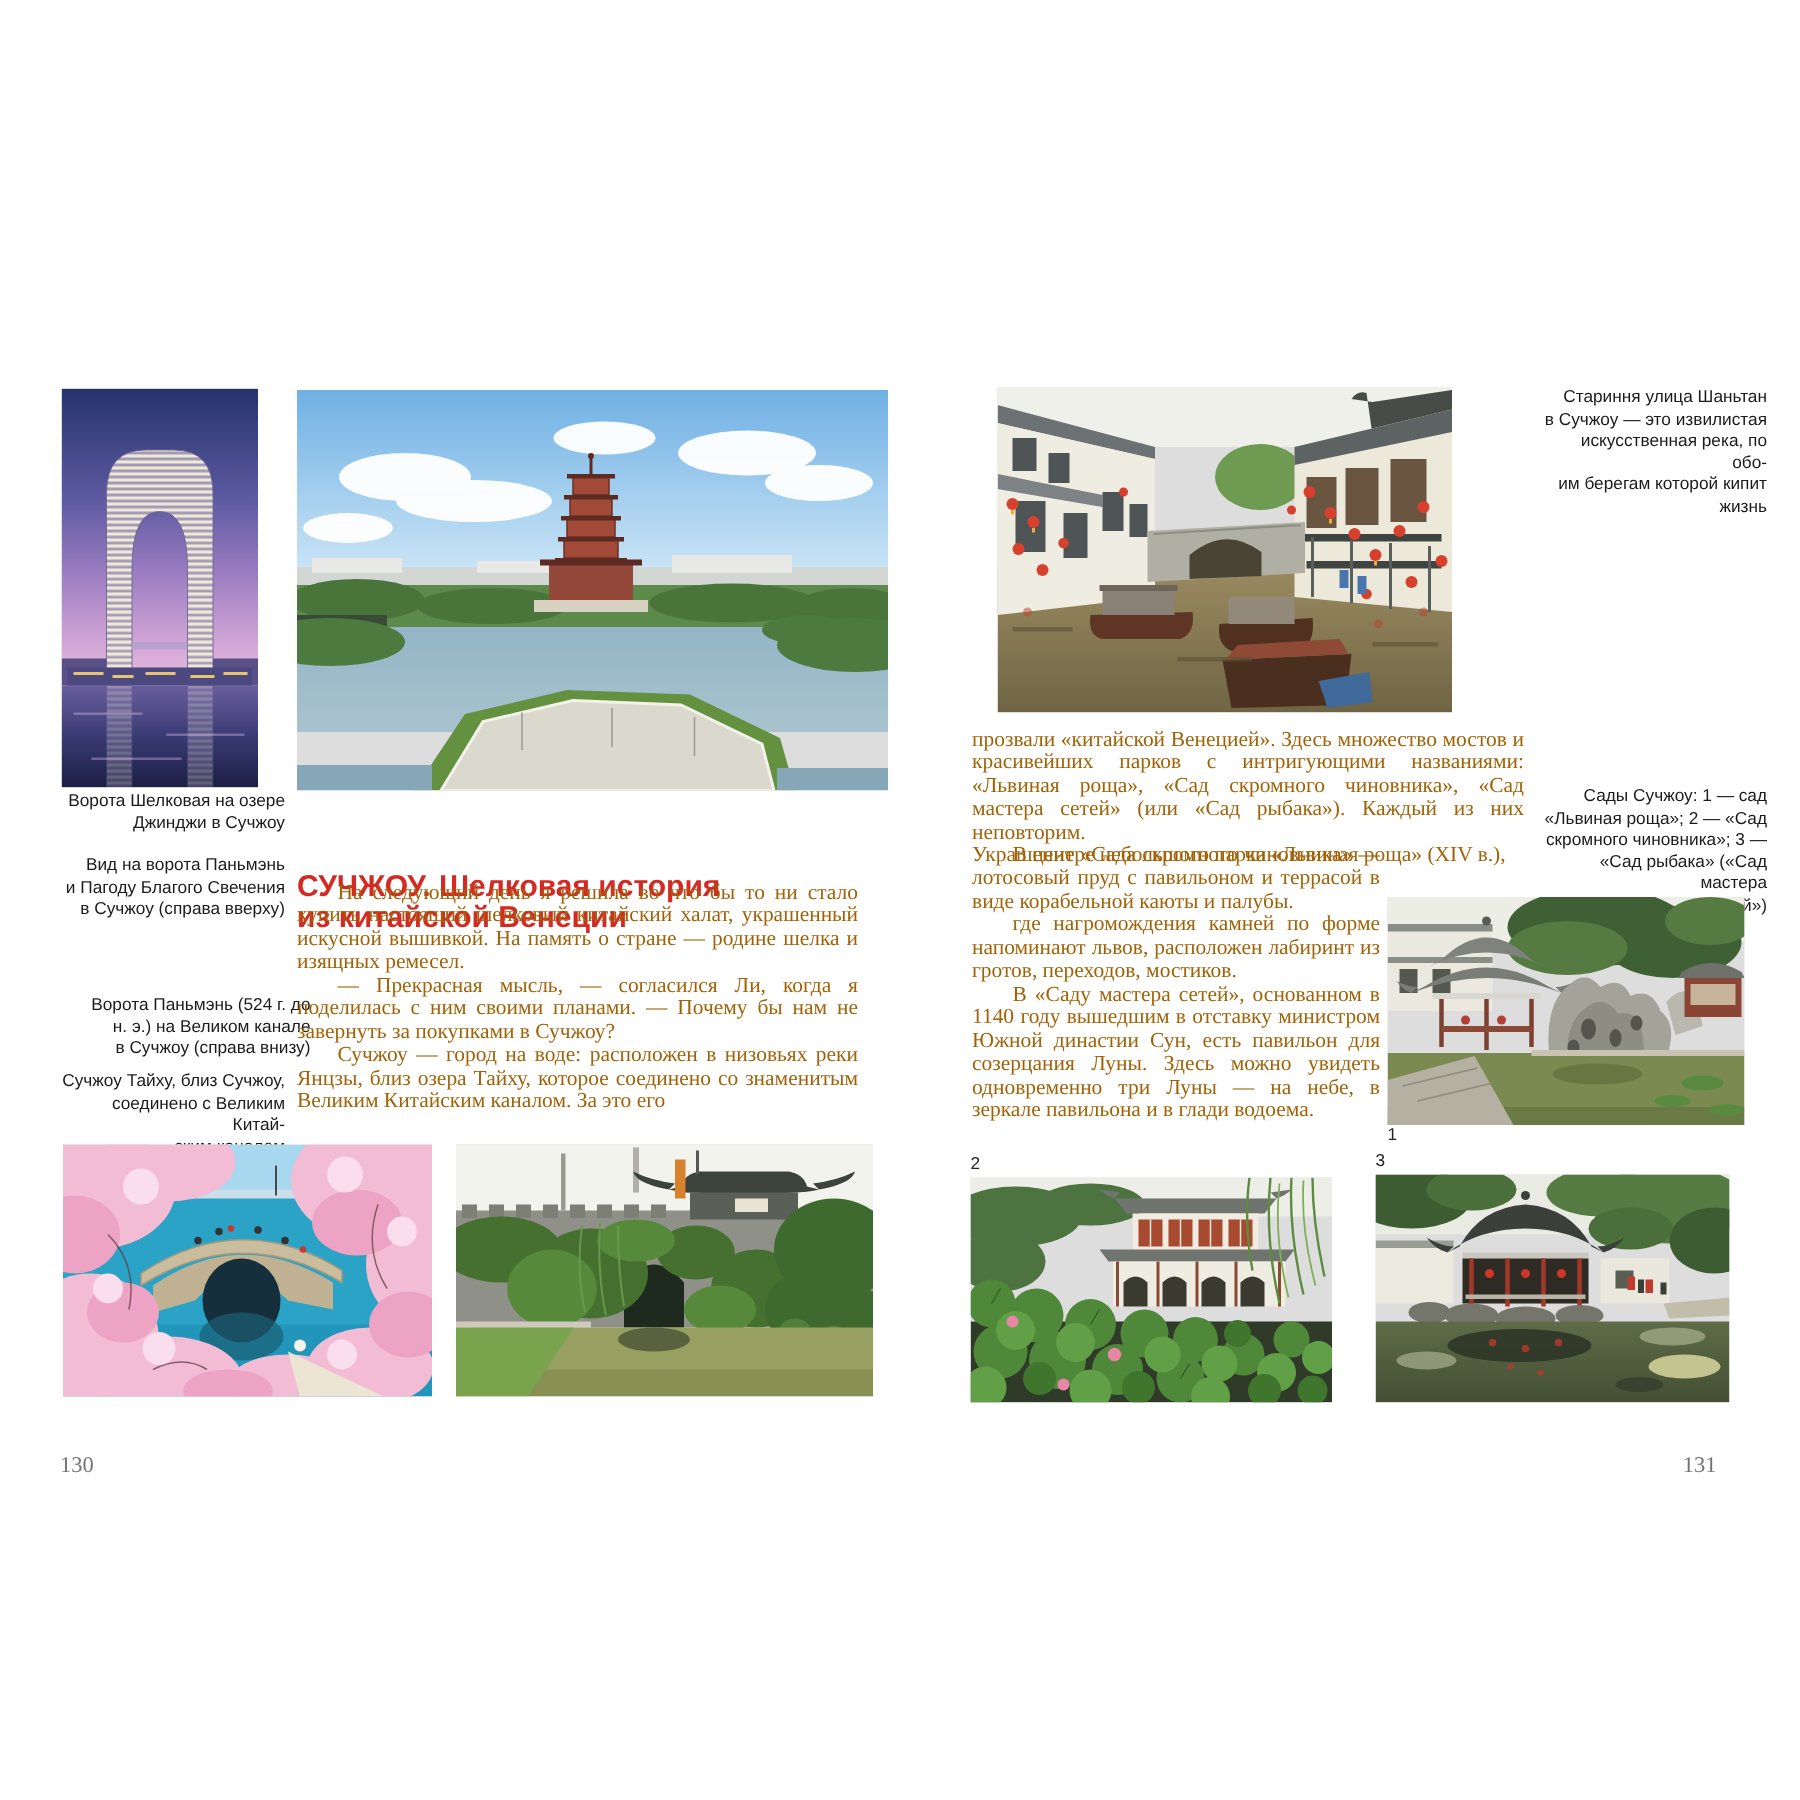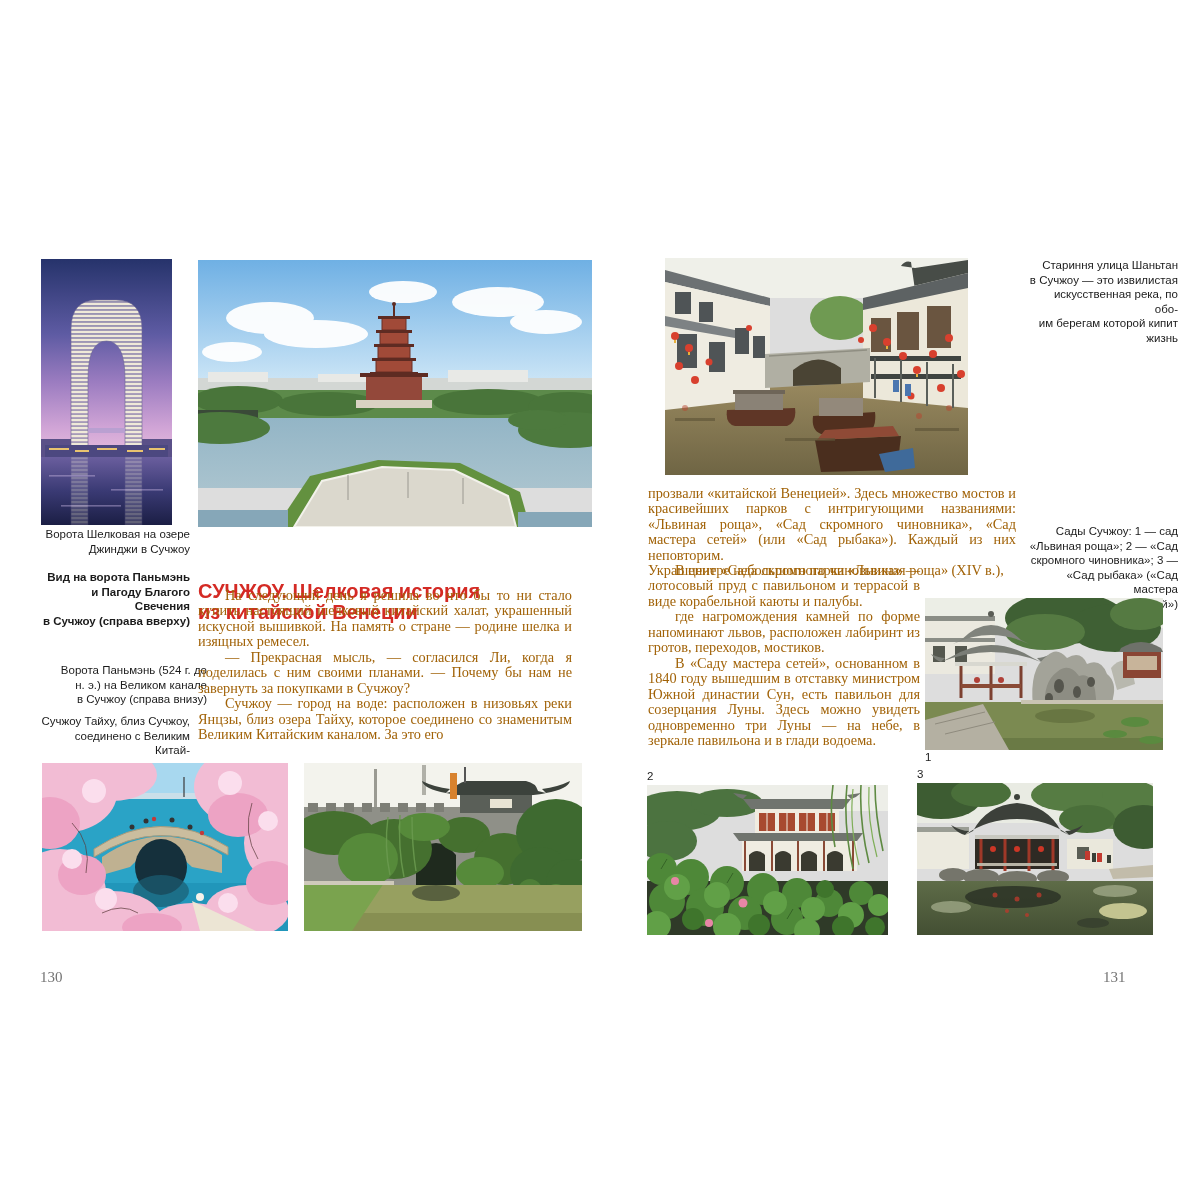--- a/index.html
+++ b/index.html
@@ -61,21 +61,21 @@
       <g fill="#c3b2de" opacity="0.45">
         <rect x="8" y="216" width="46" height="1.6"></rect>
           <rect x="70" y="230" width="52" height="1.6"></rect>
         <rect x="20" y="246" width="60" height="1.6"></rect>
       </g>
     </svg>
   </figure>
 
   <div class="cap" style="left:40px;top:527px;width:150px;">Ворота Шелковая на озере
 Джинджи в Сучжоу</div>
-  <div class="cap" style="left:40px;top:570px;width:150px;font-weight:bold;">Вид на ворота Паньмэнь
+  <div class="cap" style="left:40px;top:570px;width:150px;">Вид на ворота Паньмэнь
 и Пагоду Благого Свечения
 в Сучжоу (справа вверху)</div>
   <div class="cap" style="left:40px;top:663px;width:150px;margin-left:17px;">Ворота Паньмэнь (524 г. до
 н. э.) на Великом канале
 в Сучжоу (справа внизу)</div>
   <div class="cap" style="left:40px;top:714px;width:150px;">Сучжоу Тайху, близ Сучжоу,
 соединено с Великим Китай-
 ским каналом</div>
 
   <figure style="left:198px;top:260px;width:394px;height:267px;" title="Панорама озера с пагодой и смотровой площадкой в Сучжоу">
@@ -398,21 +398,21 @@
 жизнь</div>
 
   <div class="body no-first-indent" style="left:648px;top:486px;width:368px;">
       <p>прозвали «китайской Венецией». Здесь множество мостов и красивейших парков с интригующими названиями: «Львиная роща», «Сад скромного чиновника», «Сад мастера сетей» (или «Сад рыбака»). Каждый из них неповторим.</p>
       <p>В центре небольшого парка «Львиная роща» (XIV в.),</p>
     </div>
 
   <div class="body no-first-indent" style="left:648px;top:563px;width:272px;">
       <p>Украшение «Сада скромного чиновника» — лотосовый пруд с павильоном и террасой в виде корабельной каюты и палубы.</p>
       <p>где нагромождения камней по форме напоминают львов, расположен лабиринт из гротов, переходов, мостиков.</p>
-      <p>В «Саду мастера сетей», основанном в 1840 году вышедшим в отставку министром Южной династии Сун, есть павильон для созерцания Луны. Здесь можно увидеть одновременно три Луны — на небе, в зеркале павильона и в глади водоема.</p>
+      <p>В «Саду мастера сетей», основанном в 1140 году вышедшим в отставку министром Южной династии Сун, есть павильон для созерцания Луны. Здесь можно увидеть одновременно три Луны — на небе, в зеркале павильона и в глади водоема.</p>
     </div>
 
   <div class="cap" style="left:1028px;top:524px;width:150px;">Сады Сучжоу: 1 — сад
 «Львиная роща»; 2 — «Сад
 скромного чиновника»; 3 —
 «Сад рыбака» («Сад мастера
 сетей»)</div>
 
   <figure style="left:925px;top:598px;width:238px;height:152px;" title="Сад «Львиная роща»: павильон, камни-скалы и пруд">
     <svg viewBox="0 0 238 152" preserveAspectRatio="none">
@@ -664,15 +664,15 @@
       </g>
       <g fill="#a8b090" opacity="0.7">
         <ellipse cx="34" cy="124" rx="20" ry="6"></ellipse>
           <ellipse cx="198" cy="108" rx="22" ry="6"></ellipse>
       </g>
       <ellipse cx="206" cy="128" rx="24" ry="8" fill="#c3c490"></ellipse>
       <ellipse cx="176" cy="140" rx="16" ry="5" fill="#39422f"></ellipse>
     </svg>
   </figure>
 
-  <div class="pagenum" style="left:1103px;top:953px;width:60px;text-align:left;">131</div>
+  <div class="pagenum" style="left:1103px;top:953px;width:60px;text-align:center;">131</div>
 
 </div>
 
 </body></html>

